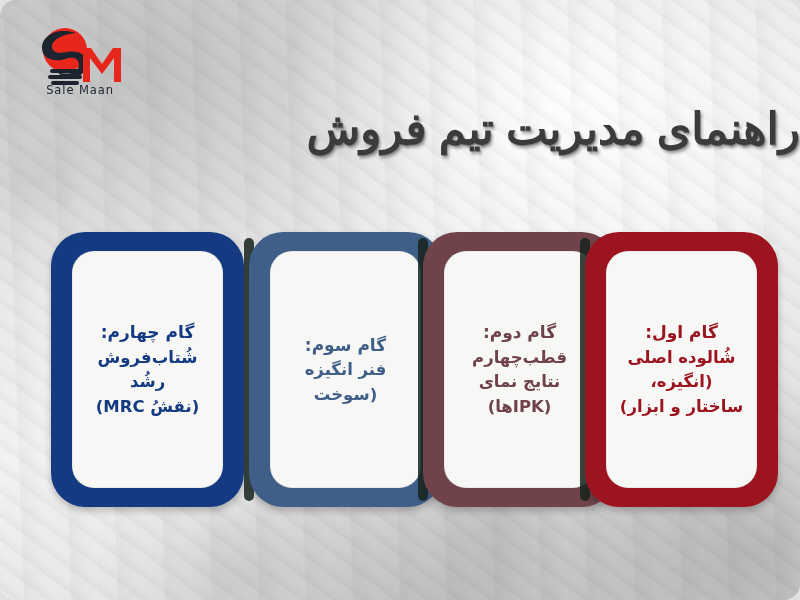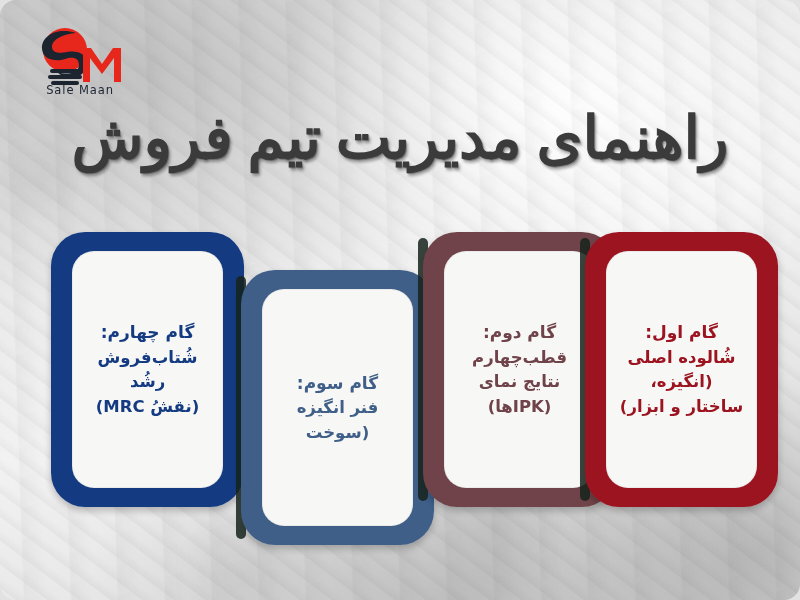--- a/index.html
+++ b/index.html
@@ -72,30 +72,29 @@
     margin-top: -9px;
     direction: ltr;
   }
 
   
   #title {
     position: absolute;
     left: 0;
     right: 0;
     top: 103px;
-    text-align: center;
     direction: rtl;
-    font-size: 59px;
+    font-size: 44px;
     font-weight: bold;
     color: #3b3b3b;
     letter-spacing: -0.5px;
     text-shadow:
       2px 3px 3px rgba(0,0,0,0.33),
       1px 1px 0 rgba(0,0,0,0.22);
-    font-family: Liberation Serif, serif;
+    font-family: Liberation Sans, sans-serif;
     white-space: nowrap;
   }
 
   
   #cards {
     position: absolute;
     left: 0;
     top: 232px;
     width: 800px;
     height: 240px;
@@ -158,21 +157,21 @@
     line-height: 1.32;
     color: var(--c);
     white-space: nowrap;
     font-family: "DejaVu Sans", "Liberation Sans", sans-serif;
   }
   .card .line.step { font-size: 17px; }
 
   
   #card-1 { right: 22px;  --c: #9c1420; z-index: 4; }
   #card-2 { right: 184px; --c: #6f4349; z-index: 3; }
-  #card-3 { right: 366px; --c: #3f5f88; z-index: 2; margin-top: 38px; }
+  #card-3 { right: 358px; --c: #3f5f88; z-index: 2; }
   #card-4 { right: 556px; --c: #143b82; z-index: 1; }
 </style>
 </head>
 <body>
 
 <div id="stage">
 
   <div class="texture"></div>
   <div class="texture-b"></div>
 

